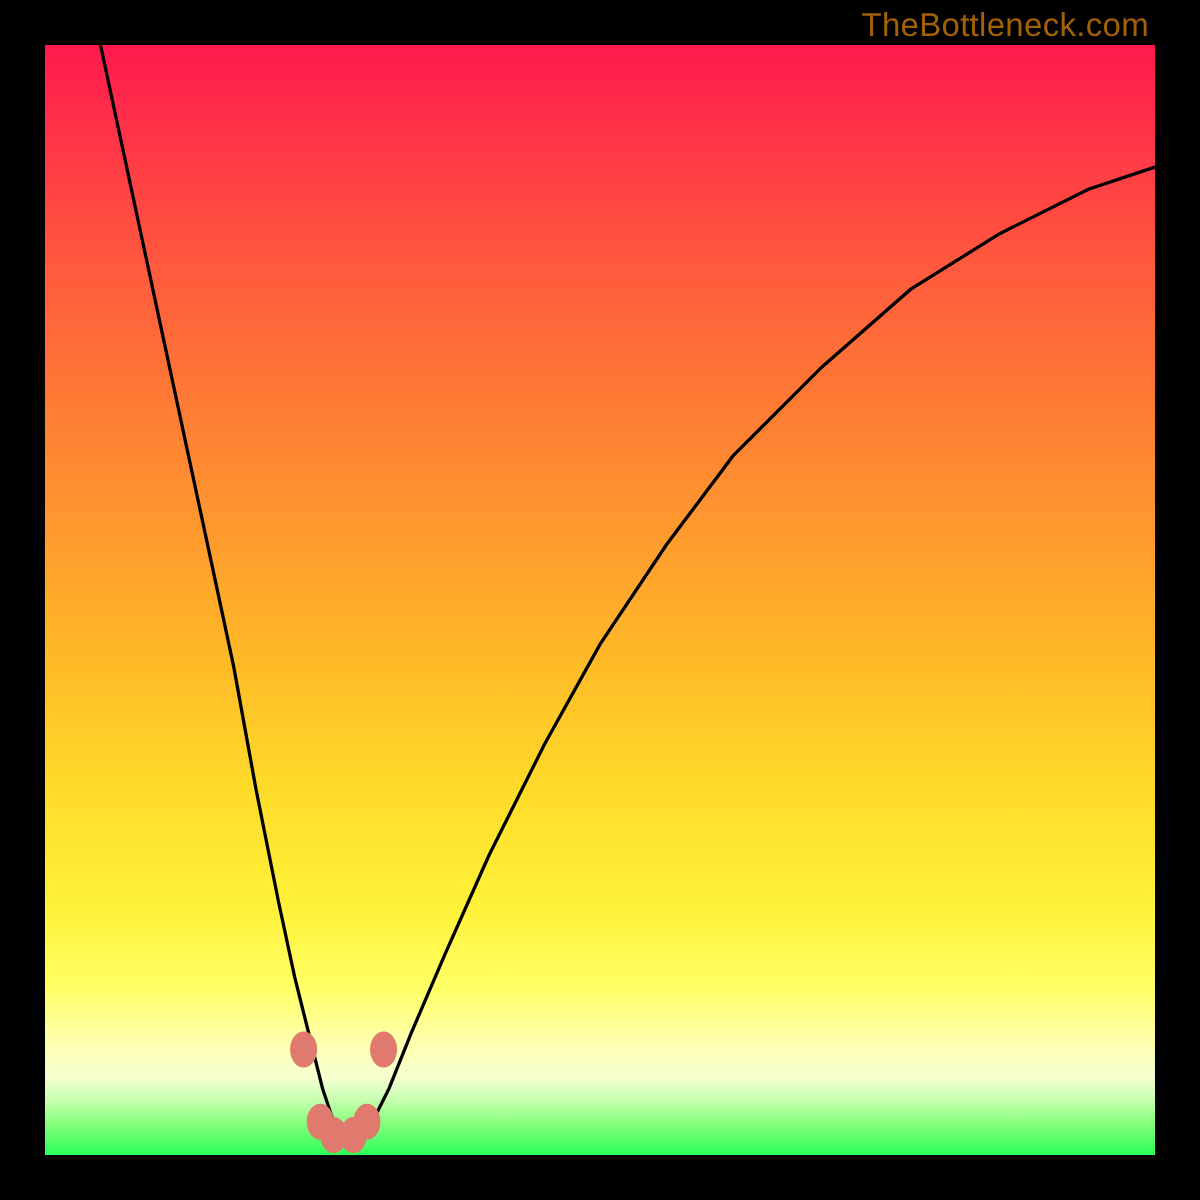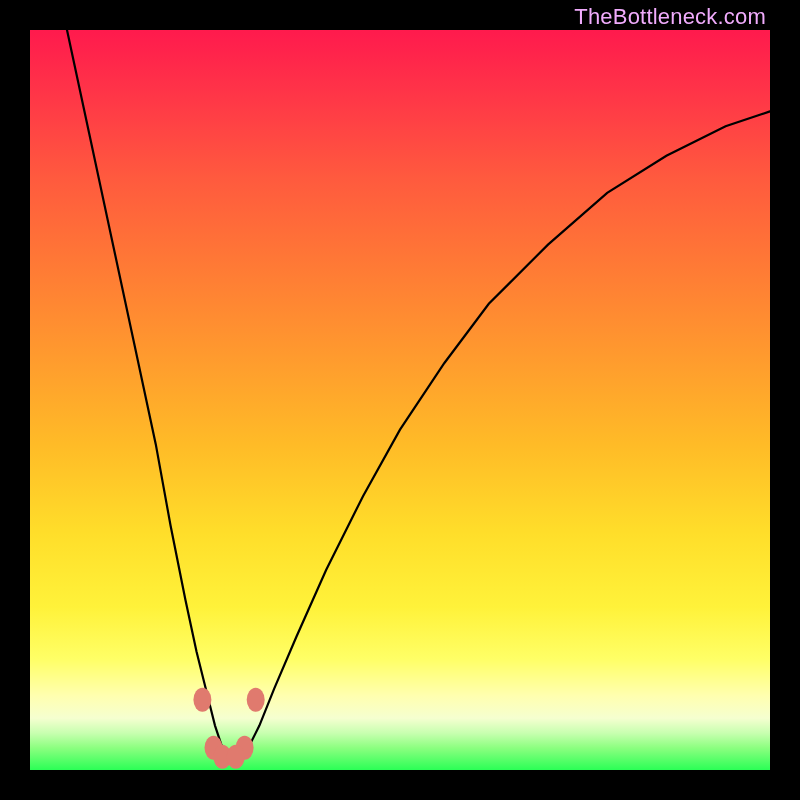--- a/index.html
+++ b/index.html
@@ -43,21 +43,21 @@
       #8cff80 97%,
       #2bff56 100%
     );
   }
   .watermark {
     position: absolute;
     top: 4px;
     right: 34px;
     font-size: 22px;
     font-weight: 400;
-    color: #f0abfc;
+    color: #a16207;
     letter-spacing: 0.2px;
     user-select: none;
   }
   svg.curve {
     position: absolute;
     left: 0;
     top: 0;
     width: 740px;
     height: 740px;
     overflow: visible;

